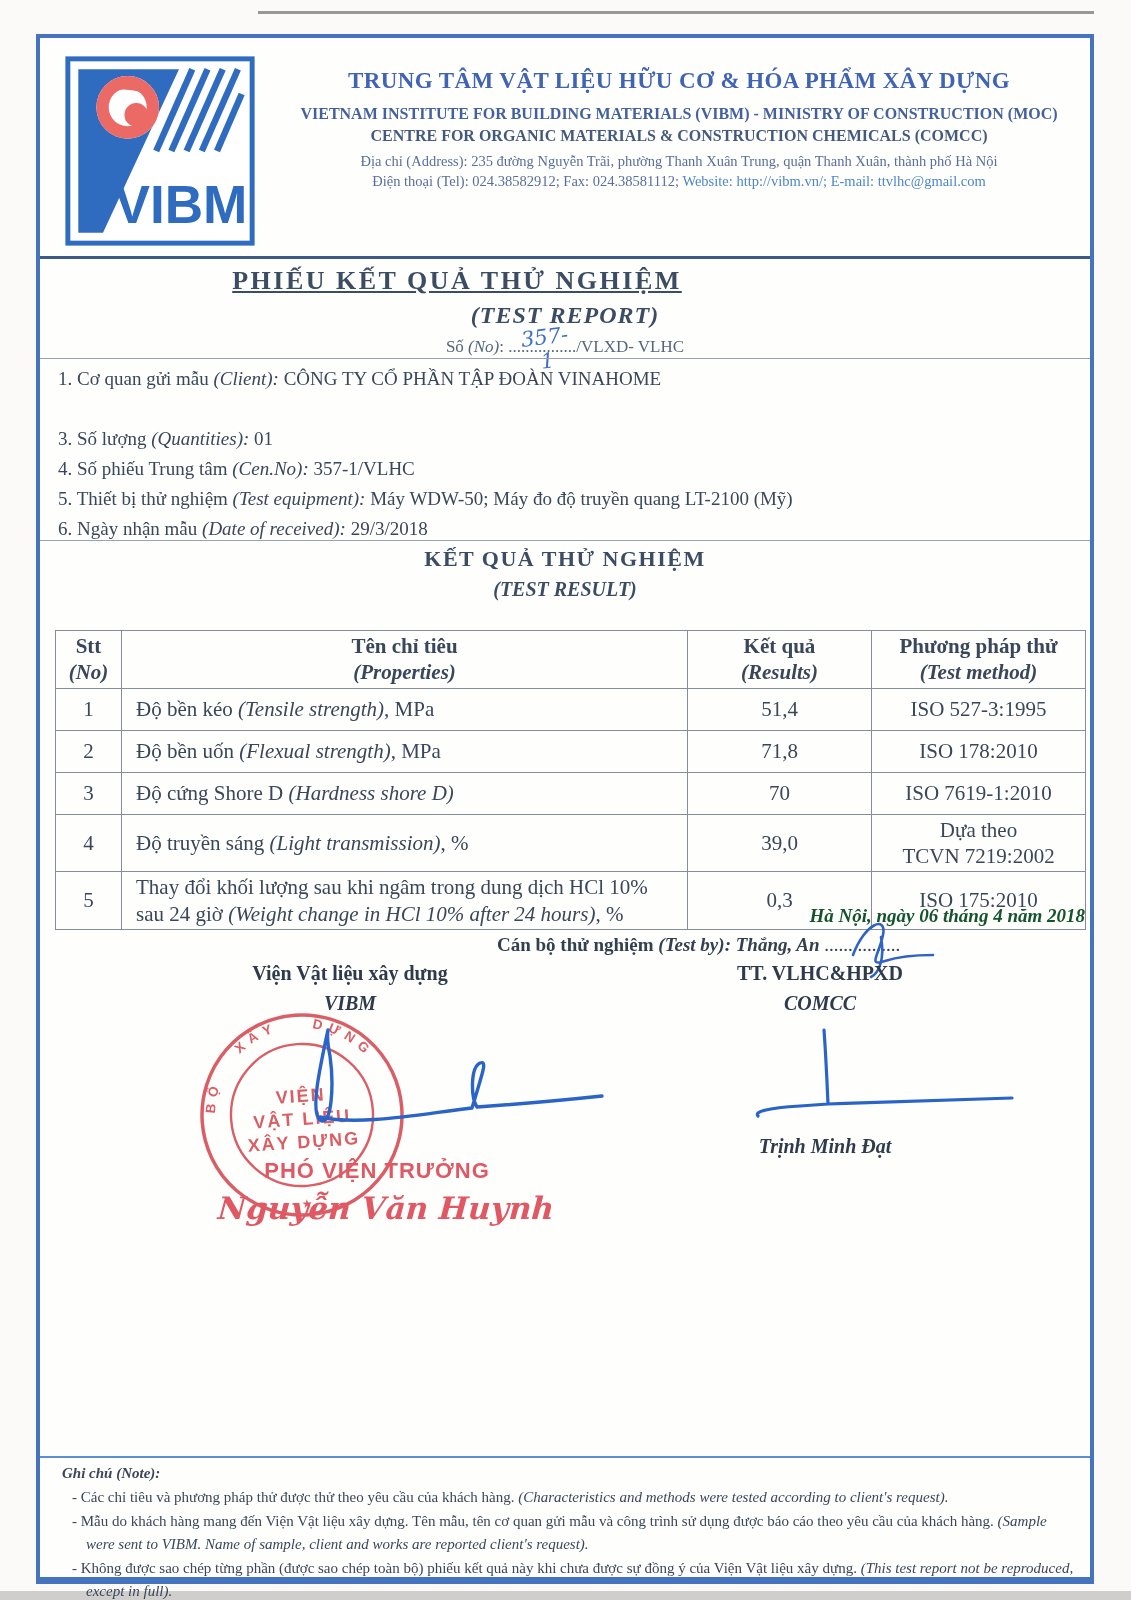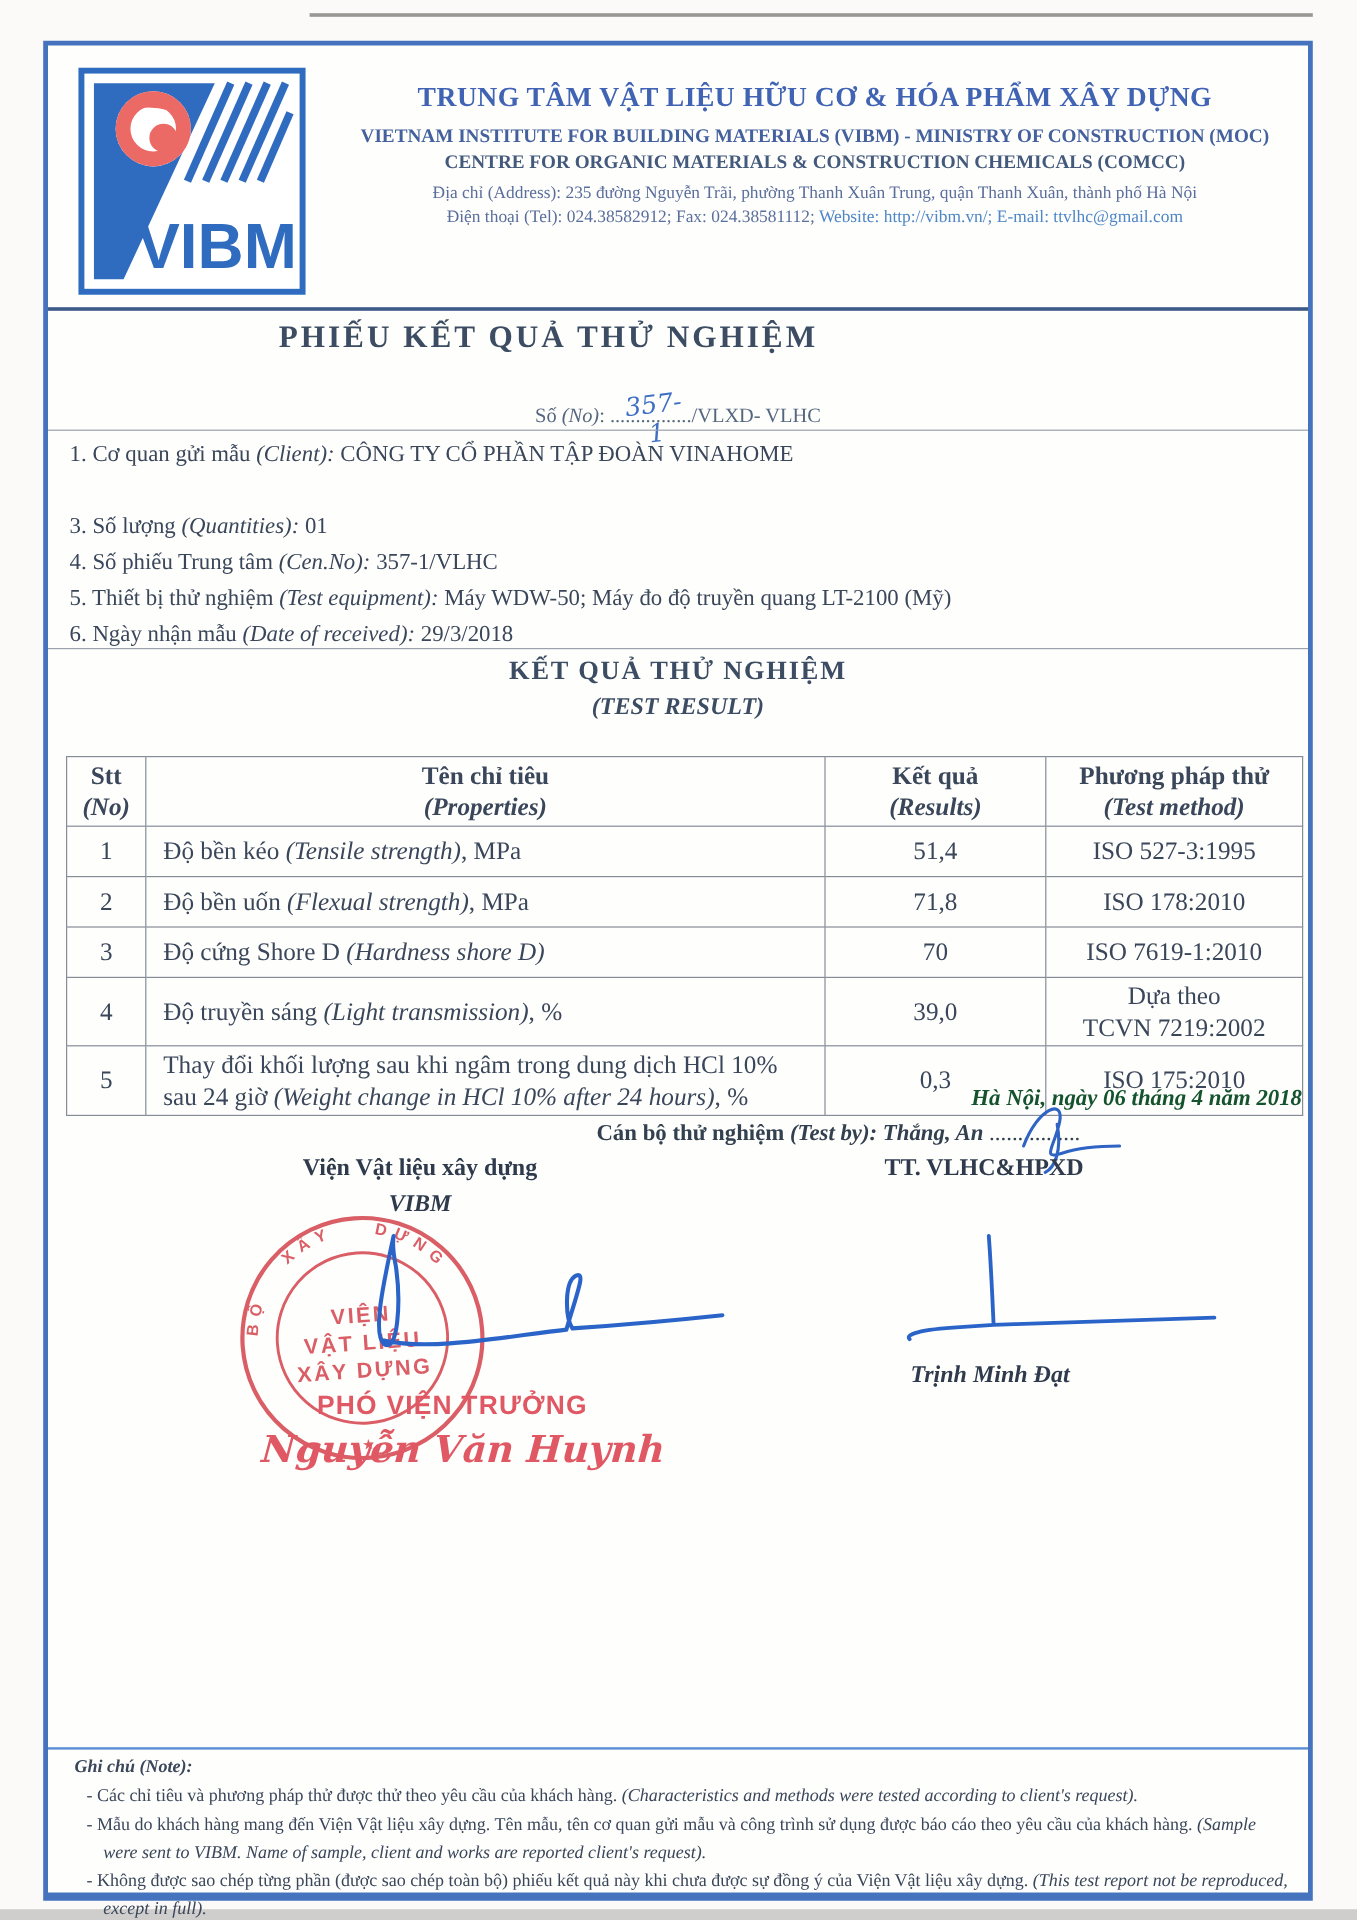--- a/index.html
+++ b/index.html
@@ -23,21 +23,21 @@
   .head{left:276px;top:60px;width:806px;text-align:center;}
   .h-vn1{font-size:27px;font-weight:bold;color:var(--blue);letter-spacing:.5px;}
   .h-vn2{font-size:23px;font-weight:bold;color:var(--blue);margin-top:8px;letter-spacing:.4px;}
   .h-en1{font-size:16px;font-weight:bold;color:var(--blue2);margin-top:11px;}
   .h-en2{font-size:16px;font-weight:bold;color:#445a7d;margin-top:4px;}
   .h-addr{font-size:14.5px;color:var(--blue3);margin-top:8px;}
   .h-tel{font-size:14.5px;color:var(--blue3);margin-top:3px;}
   .h-tel .bright{color:var(--bright);}
   .divider1{left:40px;top:256px;width:1050px;height:3px;background:#3e5a88;}
   
-  .t-vn{left:36px;top:266px;width:842px;font-size:26px;font-weight:bold;letter-spacing:2.5px;color:var(--titleink);}
+  .t-vn{left:36px;top:266px;width:842px;font-size:26px;font-weight:bold;letter-spacing:2.5px;color:var(--titleink);text-decoration:underline;}
   .t-en{left:36px;top:302px;width:1058px;font-size:24px;font-weight:bold;font-style:italic;letter-spacing:1px;color:var(--titleink);}
   .t-no{left:36px;top:337px;width:1058px;font-size:17px;color:#55677f;}
   .dotswrap{position:relative;display:inline-block;}
   .hand{position:absolute;left:8px;top:-12px;color:#3f6fc4;font-size:21px;font-style:italic;transform:rotate(-7deg);
         font-family:"DejaVu Serif",serif;}
   .rule{left:40px;height:1px;background:var(--line);width:1050px;}
   
   .info-row{left:58px;width:1010px;font-size:19px;white-space:nowrap;}
   .info-row .en{font-style:italic;}
   .val-bold-italic{font-weight:bold;font-style:italic;}
@@ -106,20 +106,21 @@
   <div class="abs head">
     <div class="h-vn2">TRUNG TÂM VẬT LIỆU HỮU CƠ &amp; HÓA PHẨM XÂY DỰNG</div>
     <div class="h-en1">VIETNAM INSTITUTE FOR BUILDING MATERIALS (VIBM) - MINISTRY OF CONSTRUCTION (MOC)</div>
     <div class="h-en2">CENTRE FOR ORGANIC MATERIALS &amp; CONSTRUCTION CHEMICALS (COMCC)</div>
     <div class="h-addr">Địa chỉ (Address): 235 đường Nguyễn Trãi, phường Thanh Xuân Trung, quận Thanh Xuân, thành phố Hà Nội</div>
     <div class="h-tel"><span>Điện thoại (Tel): 024.38582912; Fax: 024.38581112; </span><span class="bright">Website: http://vibm.vn/; E-mail: ttvlhc@gmail.com</span></div>
   </div>
   <div class="abs divider1"></div>
 
   <div class="abs t-vn center">PHIẾU KẾT QUẢ THỬ NGHIỆM</div>
+  <div class="abs t-en center">(TEST REPORT)</div>
   <div class="abs t-no center">
     <span>Số </span><i>(No)</i><span>: </span><span class="dotswrap"><span>................</span><span class="hand">357-1</span></span><span>/VLXD- VLHC</span>
   </div>
   <div class="abs rule" style="top:358px;"></div>
 
   <div class="abs info-row" style="top:368px;"><span>1.</span><span> Cơ quan gửi mẫu</span><span class="en"> (Client): </span><span>CÔNG TY CỔ PHẦN TẬP ĐOÀN VINAHOME</span></div>
   <div class="abs info-row" style="top:428px;"><span>3.</span><span> Số lượng</span><span class="en"> (Quantities): </span><span>01</span></div>
   <div class="abs info-row" style="top:458px;"><span>4.</span><span> Số phiếu Trung tâm</span><span class="en"> (Cen.No): </span><span>357-1/VLHC</span></div>
   <div class="abs info-row" style="top:488px;"><span>5.</span><span> Thiết bị thử nghiệm</span><span class="en"> (Test equipment): </span><span>Máy WDW-50; Máy đo độ truyền quang LT-2100 (Mỹ)</span></div>
   <div class="abs info-row" style="top:518px;"><span>6.</span><span> Ngày nhận mẫu</span><span class="en"> (Date of received): </span><span>29/3/2018</span></div>
@@ -197,20 +198,21 @@
   <svg class="abs sig-svg" style="left:845px;top:915px;width:120px;height:64px;" viewBox="0 0 120 64">
     <path d="M8,40 C20,8 42,0 38,20 C34,40 22,52 40,46 C55,41 72,40 88,40 M36,22 C40,44 34,58 26,62" fill="none" stroke="#2f63c4" stroke-width="2.6" stroke-linecap="round"></path>
   </svg>
 
   <div class="abs org org-left">
     <div class="l1">Viện Vật liệu xây dựng</div>
     <div class="l2">VIBM</div>
   </div>
   <div class="abs org org-right">
     <div class="l1">TT. VLHC&amp;HPXD</div>
+    <div class="l2">COMCC</div>
   </div>
 
   <svg class="abs stamp" viewBox="0 0 220 220">
     <circle cx="110" cy="110" r="100" fill="none" stroke="#d8525b" stroke-width="3.5"></circle>
     <circle cx="110" cy="110" r="71" fill="none" stroke="#d8525b" stroke-width="2.4"></circle>
     <path id="ringPath" d="M 26,132.5 A 87,87 0 1 1 194,132.5" fill="none"></path>
     <text font-family="Liberation Sans, DejaVu Sans, sans-serif" font-size="13.5" font-weight="bold" fill="#d8525b" letter-spacing="6" word-spacing="24">
       <textPath href="#ringPath" startOffset="30">BỘ XÂY DỰNG</textPath>
     </text>
     <g font-family="Liberation Sans, DejaVu Sans, sans-serif" font-weight="bold" fill="#d8525b" text-anchor="middle" letter-spacing="2">

